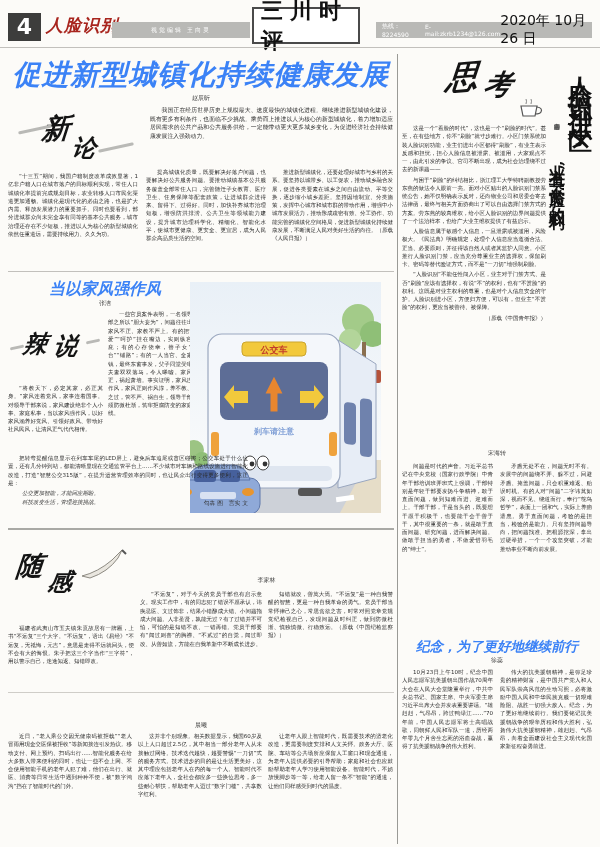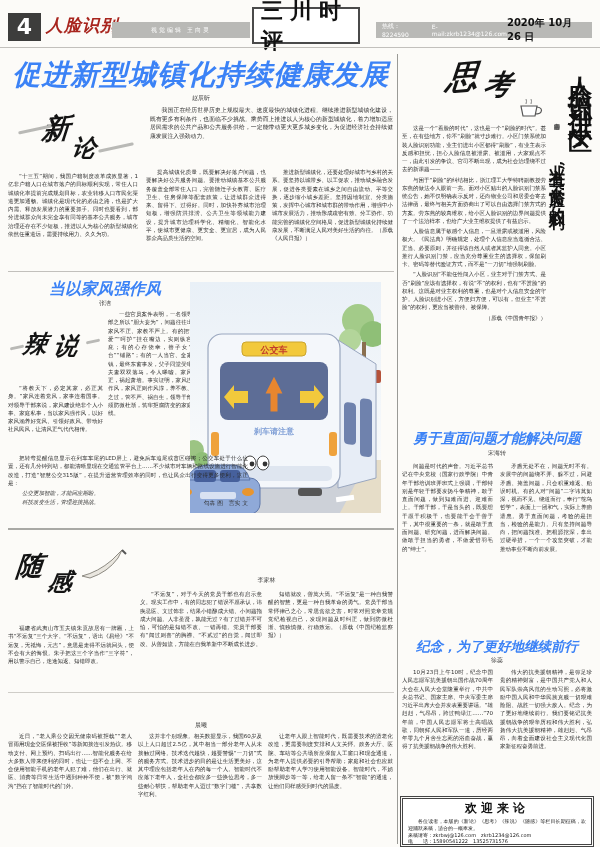--- a/index.html
+++ b/index.html
@@ -12,21 +12,21 @@
   .masthead{left:46px;top:14px;font-family:"DejaVu Serif",serif;font-style:italic;
             font-weight:900;font-size:17px;color:#a8251e;letter-spacing:1px;}
   .graybar{background:#b9b9b6;height:16px;top:22px;}
   .bar1{left:112px;width:138px;}
   .bar1 span{display:block;text-align:center;font-size:6px;color:#fff;line-height:16px;letter-spacing:2px;}
   .sectionbox{left:252px;top:7px;width:108px;height:37px;background:#fff;
               border:2px solid #4a4a4a;box-sizing:border-box;display:flex;align-items:center;justify-content:center;}
   .sectionbox span{font-family:"DejaVu Serif",serif;font-weight:bold;font-size:22px;letter-spacing:7px;padding-left:7px;color:#111;}
   .bar2{left:376px;width:216px;display:flex;align-items:center;font-size:6px;color:#fff;}
   .bar2 .h{margin-left:6px;} .bar2 .e{margin-left:12px;}
-  .bar2 .d{margin-left:auto;margin-right:4px;color:#111;font-size:10px;font-weight:bold;}
+  .bar2 .d{margin-left:auto;margin-right:4px;color:#111;font-size:14px;font-weight:normal;}
   .hline{background:#c2c0bc;height:1px;}
   .vline{background:#9a9a96;width:1px;}
   
   .headline{font-family:"DejaVu Serif","Liberation Serif",serif;font-weight:bold;color:#3b82f6;text-align:center;font-style:italic;}
   .author{font-size:6px;color:#444;text-align:center;}
   .bodytext{font-size:5.5px;line-height:1.5;text-align:justify;color:#2b2b2b;overflow:hidden;text-indent:2em;}
   .bodytext p{margin:0 0 2px 0;text-indent:2em;}
   .source{text-align:right;font-size:5.5px;color:#2b2b2b;text-indent:0;}
   
   .callig{font-family:"DejaVu Serif",serif;font-weight:900;font-style:italic;color:#141414;}
@@ -210,37 +210,23 @@
   <div class="abs vtext" style="left:552px;top:118px;width:9px;height:34px;font-size:6px;color:#555;font-family:'DejaVu Sans',sans-serif;">唐山客</div>
 
   <div class="abs bodytext" style="left:402px;top:124px;width:144px;height:296px;">
     <p>这是一个“看脸的时代”，这也是一个“刷脸的时代”。甚至，在有些地方，你不“刷脸”就寸步难行。小区门禁系统加装人脸识别功能，业主们进出小区都得“刷脸”，有业主表示反感和担忧，担心人脸信息被泄露、被滥用，大家观点不一，由此引发的争议、官司不断出现，成为社会治理绕不过去的新课题——</p>
     <p>与困于“刷脸”的纠结相比，浙江理工大学特聘副教授劳东燕的做法令人眼前一亮。面对小区贴出的人脸识别门禁系统公告，她不仅明确表示反对，还向物业公司和居委会寄去法律函，最终与相关方面协商出了可以自由选择门禁方式的方案。劳东燕的较真维权，给小区人脸识别的边界问题提供了一个法治样本，也给广大业主维权提供了有益启示。</p>
     <p>人脸信息属于敏感个人信息，一旦泄露或被滥用，风险极大。《民法典》明确规定，处理个人信息应当遵循合法、正当、必要原则，并征得该自然人或者其监护人同意。小区推行人脸识别门禁，应当充分尊重业主的选择权，保留刷卡、密码等替代验证方式，而不是“一刀切”地强制刷脸。</p>
     <p>“人脸识别”不能任性闯入小区，业主对于门禁方式、是否“刷脸”应该有选择权，有说“不”的权利，也有“不赏脸”的权利。这既是对业主权利的尊重，也是对个人信息安全的守护。人脸识别进小区，方便归方便，可以有，但业主“不赏脸”的权利，更应当被善待、被保障。</p>
     <p class="source">（原载《中国青年报》）</p>
   </div>
 
-  <div class="abs headline" style="left:402px;top:430px;width:190px;font-size:14px;">勇于直面问题才能解决问题</div>
   <div class="abs author" style="left:402px;top:449px;width:190px;">宋海转</div>
   <div class="abs bodytext" style="left:402px;top:462px;width:91px;height:166px;">问题是时代的声音。习近平总书记在中央党校（国家行政学院）中青年干部培训班开班式上强调，干部特别是年轻干部要发扬斗争精神，敢于直面问题，做到知难而进、迎难而上。干部干部，干是当头的，既要想干愿干积极干，也要能干会干善于干，其中很重要的一条，就是敢于直面问题、研究问题，进而解决问题。做敢于担当的勇者，不做爱惜羽毛的“绅士”。</div>
   <div class="abs bodytext" style="left:500px;top:462px;width:92px;height:166px;">矛盾无处不在，问题无时不有。发展中的问题绕不开、躲不过，回避矛盾、掩盖问题，只会积重难返、贻误时机。有的人对“问题”二字讳莫如深，视而不见、绕道而行，奉行“鸵鸟哲学”，表面上一团和气，实际上养痈遗患。勇于直面问题，考验的是担当，检验的是能力。只有坚持问题导向，把问题找准、把根源挖深，拿出过硬举措，一个一个攻坚突破，才能推动事业不断向前发展。</div>
 
   <div class="abs headline" style="left:402px;top:638px;width:190px;font-size:13.5px;">纪念，为了更好地继续前行</div>
   <div class="abs author" style="left:402px;top:656px;width:190px;">徐蕊</div>
   <div class="abs bodytext" style="left:402px;top:668px;width:91px;height:126px;">10月23日上午10时，纪念中国人民志愿军抗美援朝出国作战70周年大会在人民大会堂隆重举行，中共中央总书记、国家主席、中央军委主席习近平出席大会并发表重要讲话。“雄赳赳，气昂昂，跨过鸭绿江……”70年前，中国人民志愿军将士高唱战歌，同朝鲜人民和军队一道，历经两年零九个月舍生忘死的浴血奋战，赢得了抗美援朝战争的伟大胜利。</div>
   <div class="abs bodytext" style="left:500px;top:668px;width:92px;height:126px;">伟大的抗美援朝精神，是弥足珍贵的精神财富，是中国共产党人和人民军队崇高风范的生动写照，必将激励中国人民和中华民族克服一切艰难险阻、战胜一切强大敌人。纪念，为了更好地继续前行。我们要铭记抗美援朝战争的艰辛历程和伟大胜利，弘扬伟大抗美援朝精神，雄赳赳、气昂昂，向着全面建设社会主义现代化国家新征程奋勇前进。</div>
 
-  <div class="abs welcome">
-    <div class="wtitle">欢迎来论</div>
-    <div class="wbody">各位读者，本版的《新论》《思考》《辣说》《随感》等栏目长期征稿，欢迎踊跃来稿，适合的一概奉发。</div>
-    <div class="wline">来稿请寄：zkrbwj@126.com　zkrb1234@126.com</div>
-    <div class="wline">电　　话：15890541222　13525731576</div>
-    <div class="dotrow">
-      <span class="dot" style="background: rgb(43, 102, 201);"></span>
-      <span class="dot" style="background: rgb(226, 145, 47);"></span>
-      <span class="dot" style="background: rgb(204, 51, 39);"></span>
-      <span class="dot" style="background: rgb(232, 201, 58);"></span>
-      <span class="dot" style="background: rgb(138, 182, 217);"></span>
-    </div>
-  </div>
 
 </div>
 
 </body></html>

